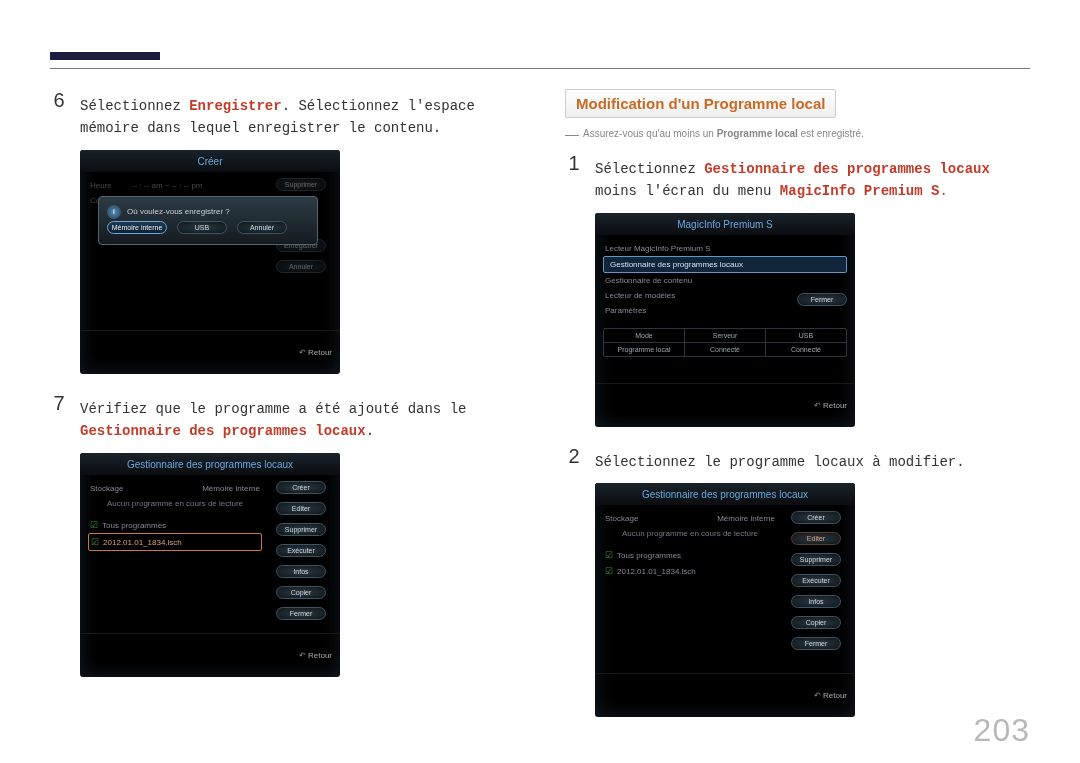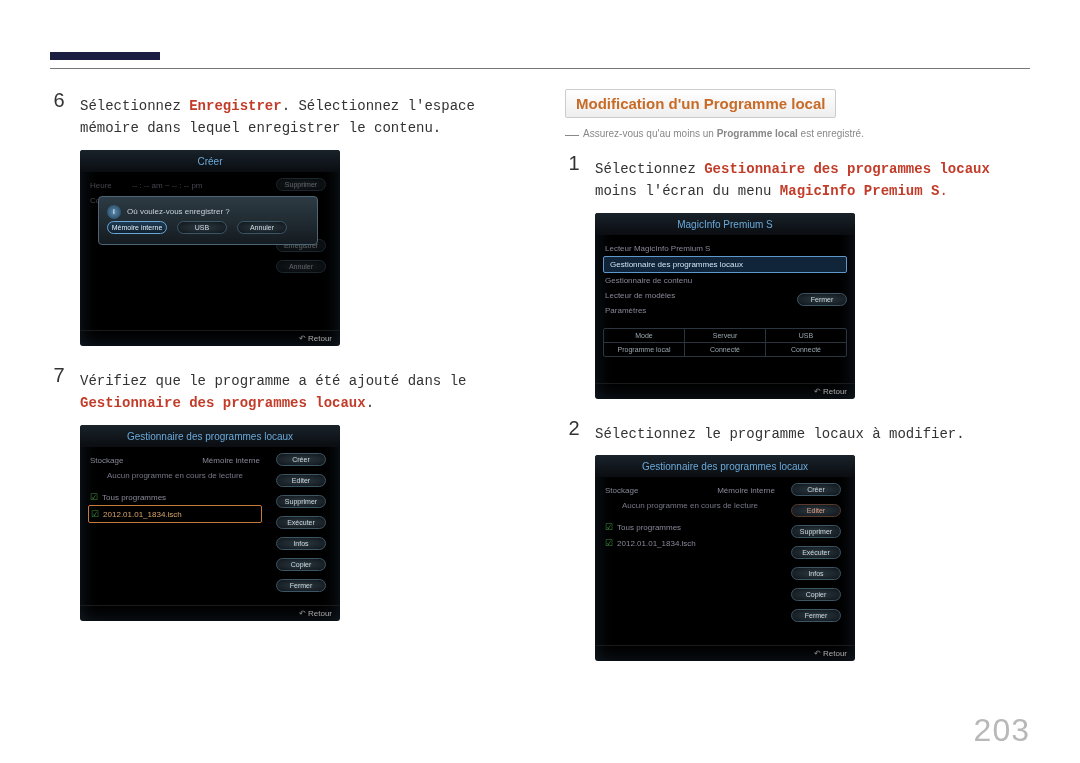--- a/index.html
+++ b/index.html
@@ -98,21 +98,21 @@
     padding: 6px 0 5px 0;
     background: linear-gradient(#19222a, #0a0d11);
   }
   .dev-body {
     padding: 6px 8px 2px 8px;
     position: relative;
     min-height: 115px;
   }
   .dev-footer {
     text-align: right;
-    padding: 3px 8px;
+    padding: 17px 8px;
     font-size: 8px;
     color: #aaa;
     border-top: 1px solid #1a1a1a;
   }
   .dev-footer::before { content: "↶ "; color:#888; }
 
   .pill-btn {
     display: inline-block;
     background: radial-gradient(#2b3942,#10161a);
     border: 1px solid #3c5565;

